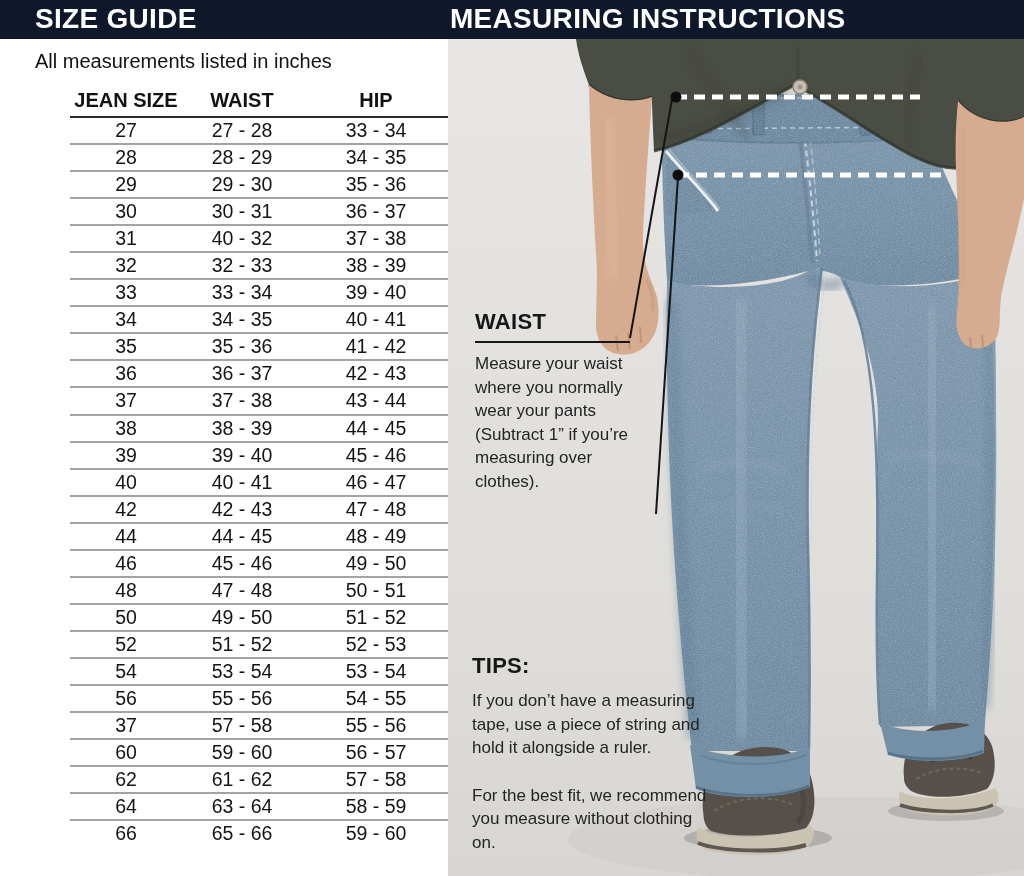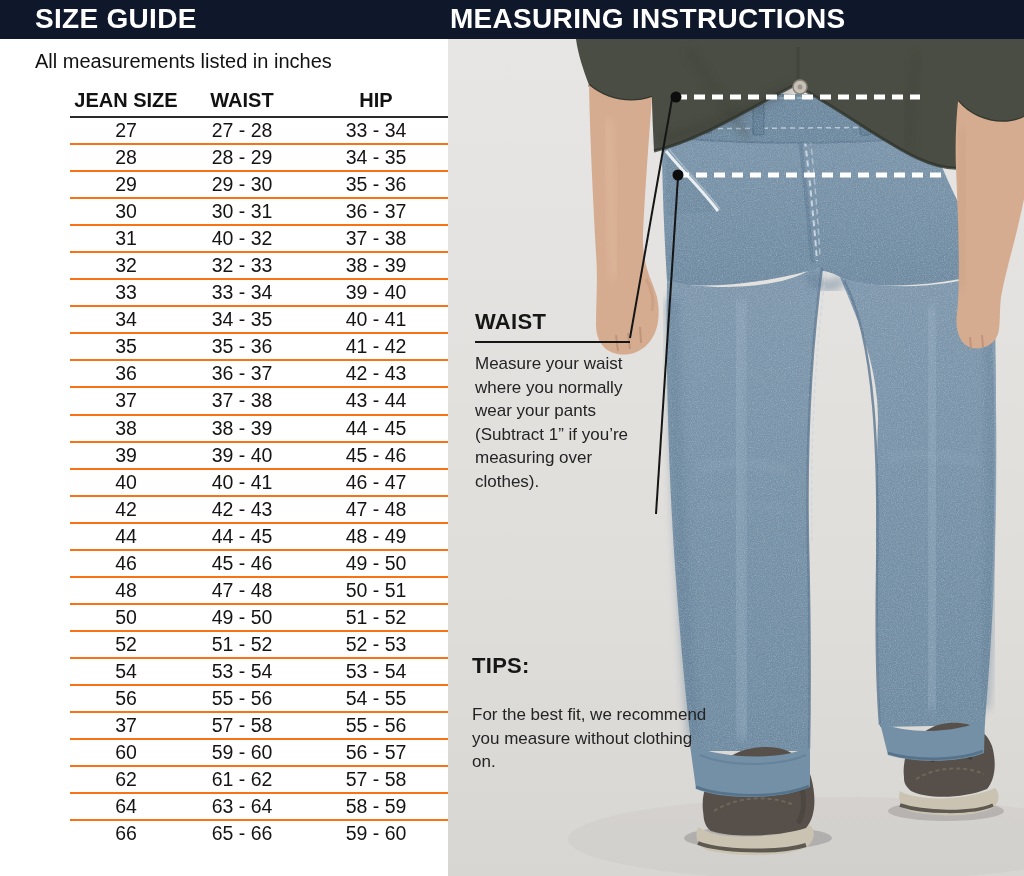--- a/index.html
+++ b/index.html
@@ -11,21 +11,21 @@
   .bar-title.left{left:35px;}
   .bar-title.right{left:450px;}
   
   .note{position:absolute;left:35px;top:50px;font-size:20px;color:#121212;}
   .size-table{position:absolute;left:26px;top:84px;width:380px;margin-left:44px;}
   .t-head{display:flex;align-items:center;height:32px;border-bottom:2px solid #2b2b2b;}
   .t-head .th{font-weight:bold;font-size:20px;color:#121212;text-align:center;}
   .t-head .th:nth-child(1){width:112px;}
   .t-head .th:nth-child(2){width:120px;}
   .t-head .th:nth-child(3){width:148px;}
-  .tr{display:flex;align-items:center;height:25.05px;border-bottom:2px solid #f97316;}
+  .tr{display:flex;align-items:center;height:25.05px;border-bottom:2px solid #a3a3a3;}
   .tr:last-child{border-bottom:none;}
   .td{font-size:19.5px;color:#141414;text-align:center;white-space:nowrap;}
   .td.c1{width:112px;}
   .td.c2{width:120px;}
   .td.c3{width:148px;}
   
   .photo{position:absolute;left:448px;top:39px;width:576px;height:837px;overflow:hidden;background:#e4e2e0;}
   .photo svg{display:block;position:absolute;left:0;top:0;}
   .annot{position:absolute;z-index:2;}
   .annot h3{margin:0;font-size:22px;font-weight:bold;color:#161616;letter-spacing:.3px;}
@@ -342,17 +342,18 @@
       </g>
     </svg>
 
     <div class="annot annot-waist">
       <h3>WAIST</h3>
       <div class="rule"></div>
       <p>Measure your waist where you normally wear your pants (Subtract 1” if you’re measuring over clothes).</p>
     </div>
     <div class="annot annot-tips">
       <h3>TIPS:</h3>
+      <p class="p1">If you don’t have a measuring tape, use a piece of string and hold it alongside a ruler.</p>
       <p class="p2">For the best fit, we recommend you measure without clothing on.</p>
     </div>
   </div>
 
 </div>
 
 </body></html>

